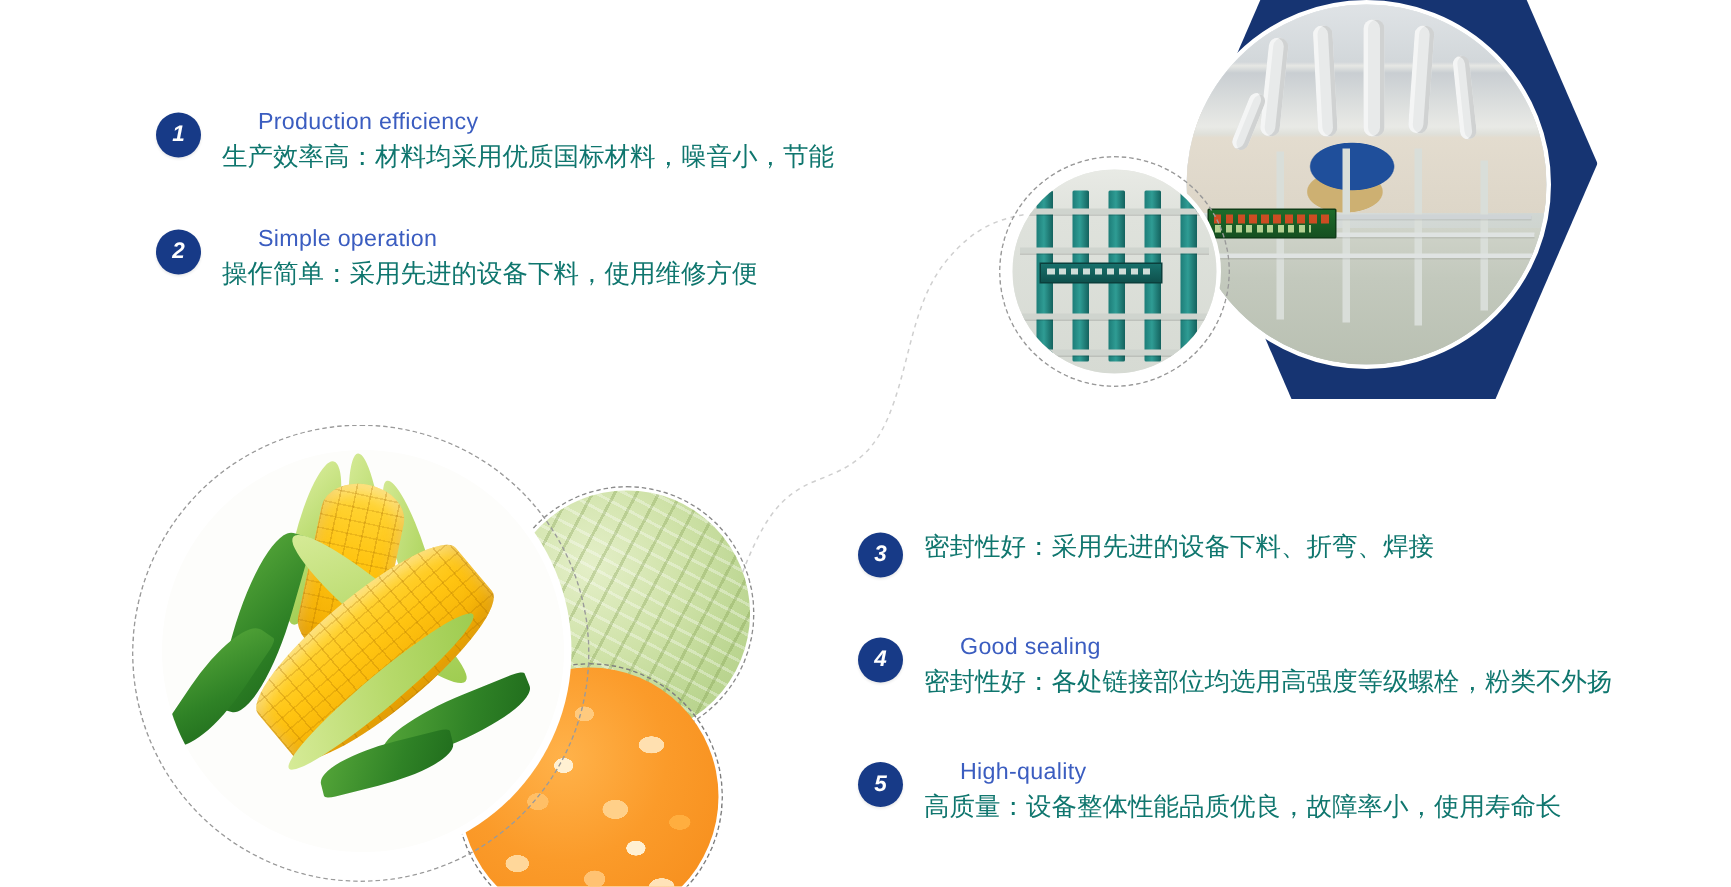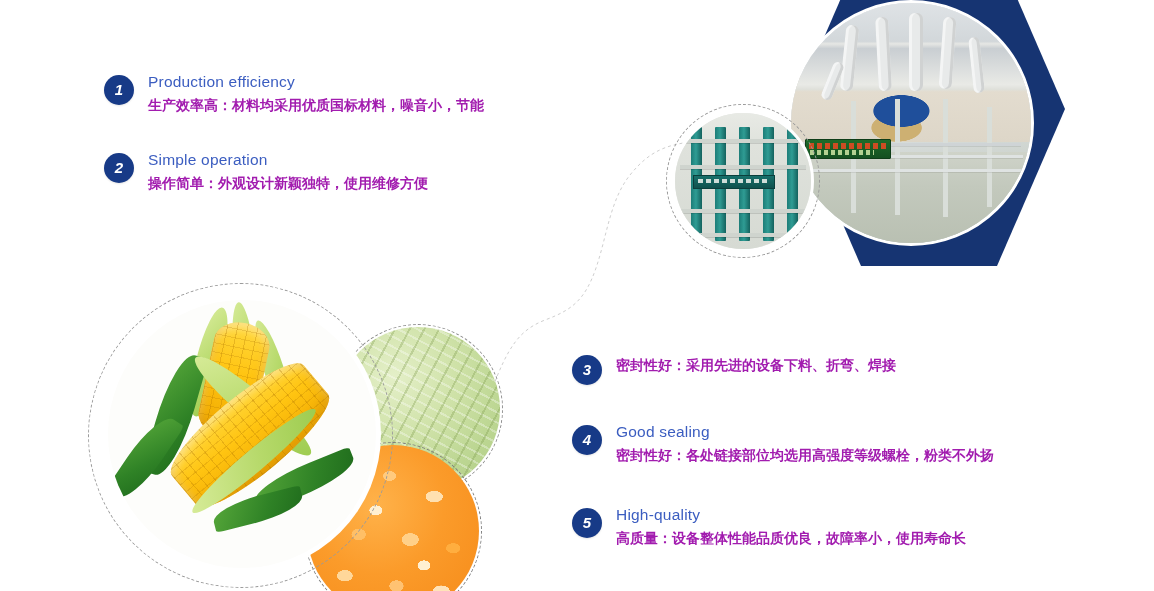--- a/index.html
+++ b/index.html
@@ -35,28 +35,29 @@
     box-shadow:0 1px 2px rgba(0,0,0,0.10);
   }
   .ftext{ display:block; }
   .ftitle{
     color:#3b5dc0;
     font-size:15.5px;
     line-height:20px;
     letter-spacing:.2px;
     white-space:nowrap;
     font-weight:400;
+    margin-left:24px;
   }
   .fdesc{
-    color:#a21caf;
-    font-size:14px;
+    color:#0f766e;
+    font-size:17px;
     line-height:22px;
     margin-top:2px;
     white-space:nowrap;
-    font-weight:700;
+    font-weight:400;
   }
 
   #f1{ left:104px; top:72px; }
   #f2{ left:104px; top:150px; }
   #f3{ left:572px; top:352px; }
   #f4{ left:572px; top:422px; }
   #f5{ left:572px; top:505px; }
 
   
   #hex-wrap{
@@ -356,21 +357,21 @@
     <div class="ftext">
       <div class="ftitle">Production efficiency</div>
       <div class="fdesc">生产效率高：材料均采用优质国标材料，噪音小，节能</div>
     </div>
   </div>
 
   <div class="feature" id="f2">
     <div class="badge">2</div>
     <div class="ftext">
       <div class="ftitle">Simple operation</div>
-      <div class="fdesc">操作简单：外观设计新颖独特，使用维修方便</div>
+      <div class="fdesc">操作简单：采用先进的设备下料，使用维修方便</div>
     </div>
   </div>
 
   <div class="feature" id="f3">
     <div class="badge">3</div>
     <div class="ftext">
       <div class="fdesc">密封性好：采用先进的设备下料、折弯、焊接</div>
     </div>
   </div>
 

